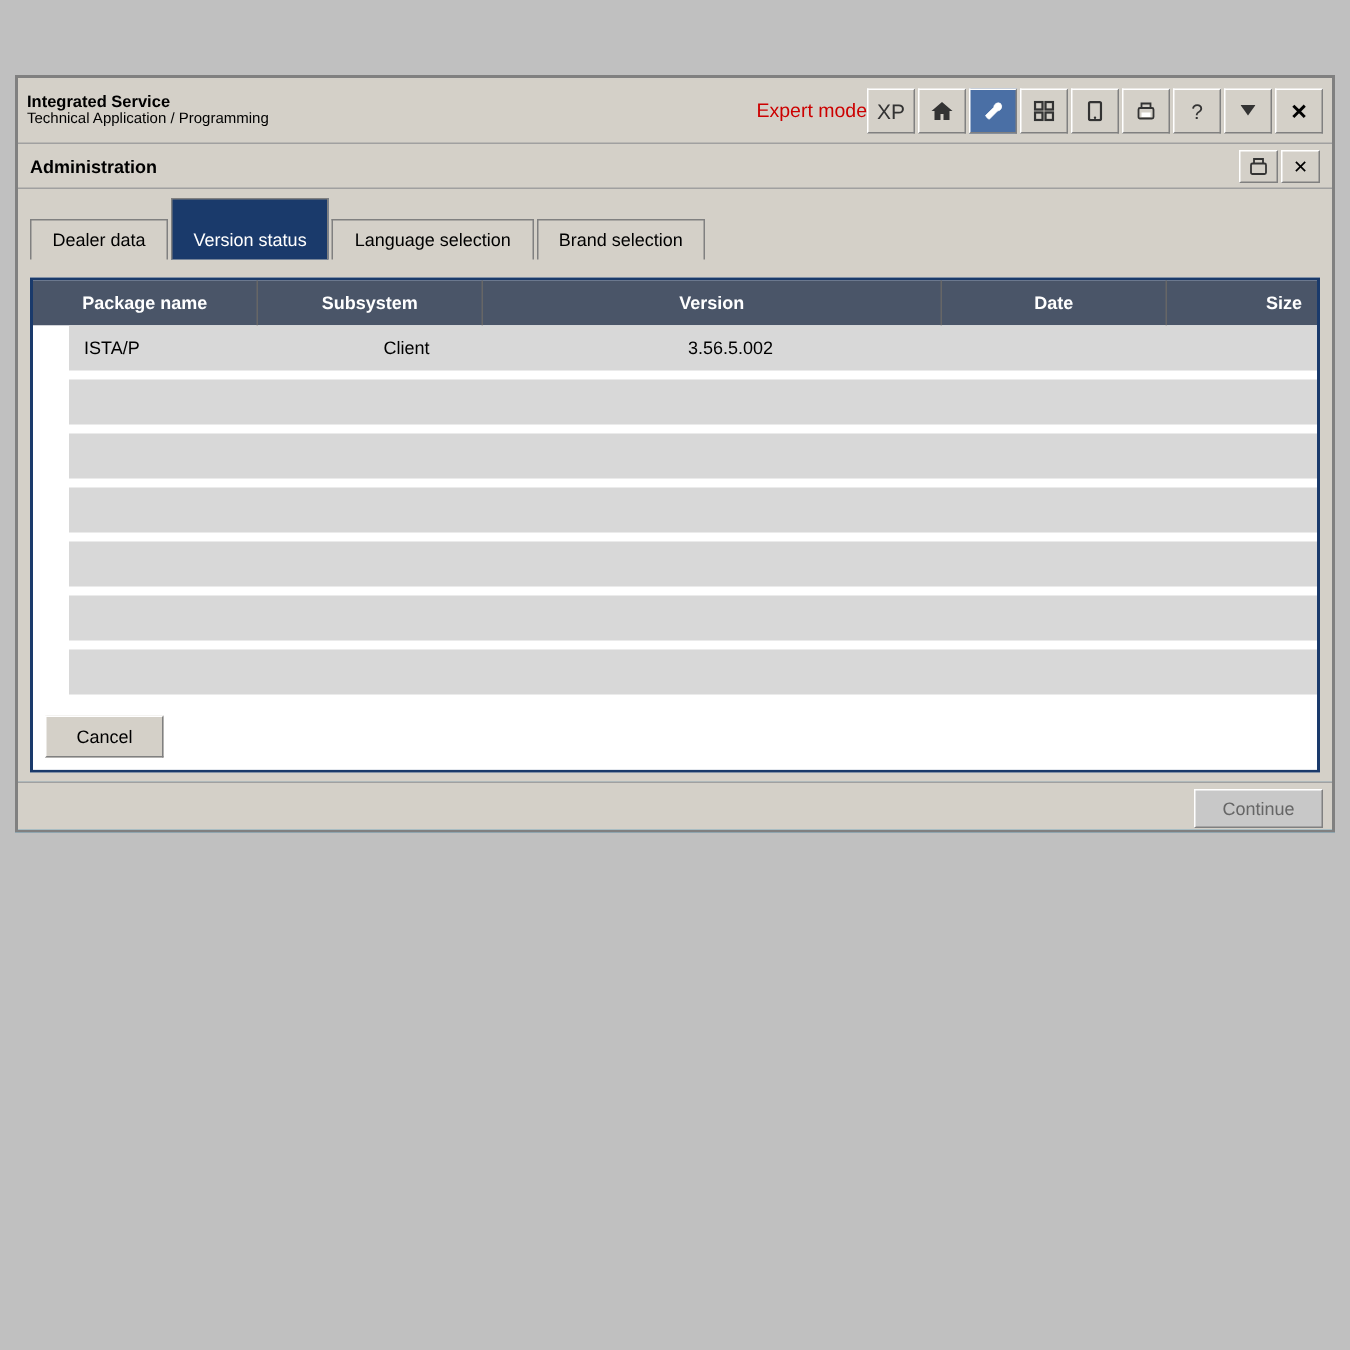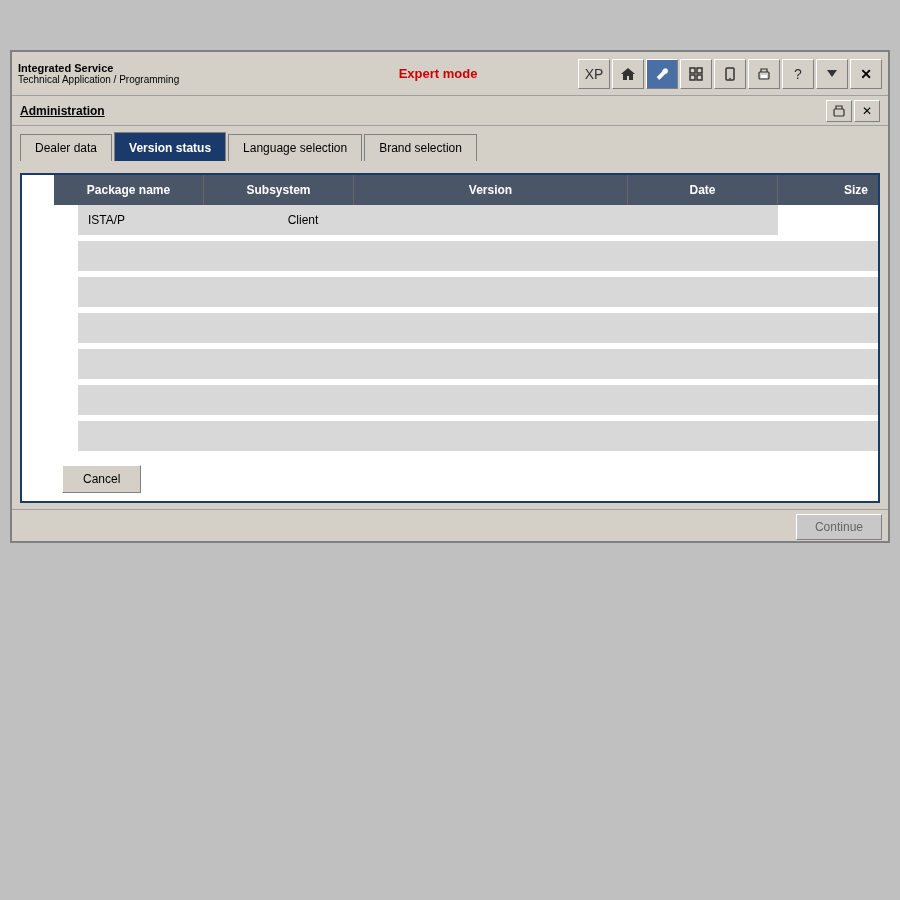--- a/index.html
+++ b/index.html
@@ -44,23 +44,23 @@
     }
 
     .title-sub {
       font-size: 10px;
       color: #000;
     }
 
     .expert-mode {
       color: #cc0000;
       font-size: 13px;
-      font-weight: bold;
+      font-weight: normal;
       flex: 1;
-      text-align: center;
+      text-align: right;
     }
 
     .toolbar {
       display: flex;
       align-items: flex-end;
       gap: 2px;
     }
 
     .toolbar-btn {
       width: 32px;
@@ -94,21 +94,20 @@
       background: #d4d0c8;
       border-bottom: 1px solid #a0a0a0;
       padding: 4px 8px;
       height: 30px;
     }
 
     .admin-title {
       font-size: 12px;
       font-weight: bold;
       flex: 1;
-      text-decoration: underline;
     }
 
     .admin-icons {
       display: flex;
       gap: 2px;
     }
 
     .admin-icon-btn {
       width: 26px;
       height: 22px;
@@ -145,29 +144,28 @@
       cursor: pointer;
       font-size: 12px;
       color: #000;
       min-width: 80px;
       text-align: center;
     }
 
     .tab.active {
       background: #1a3a6b;
       color: #fff;
-      font-weight: bold;
-      padding-top: 8px;
+      font-weight: normal;
+      padding-top: 20px;
     }
 
     
     .table-container {
       border: 2px solid #1a3a6b;
       background: #fff;
-      padding-left: 32px;
     }
 
     .table-header {
       display: grid;
       grid-template-columns: 150px 150px 1fr 150px 100px;
       background: #4a5568;
     }
 
     .th {
       padding: 8px 10px;
@@ -340,20 +338,21 @@
         <div class="th">Subsystem</div>
         <div class="th">Version</div>
         <div class="th">Date</div>
         <div class="th">Size</div>
       </div>
       <div class="table-body">
 
         <div class="table-row">
           <div class="td text-left">ISTA/P</div>
           <div class="td">Client</div>
+          <div class="td">3.56.5.002</div>
           <div class="td"></div>
           <div class="td"></div>
         </div>
 
         <div class="table-row">
           <div class="td"></div>
           <div class="td"></div>
           <div class="td"></div>
           <div class="td"></div>
           <div class="td"></div>

